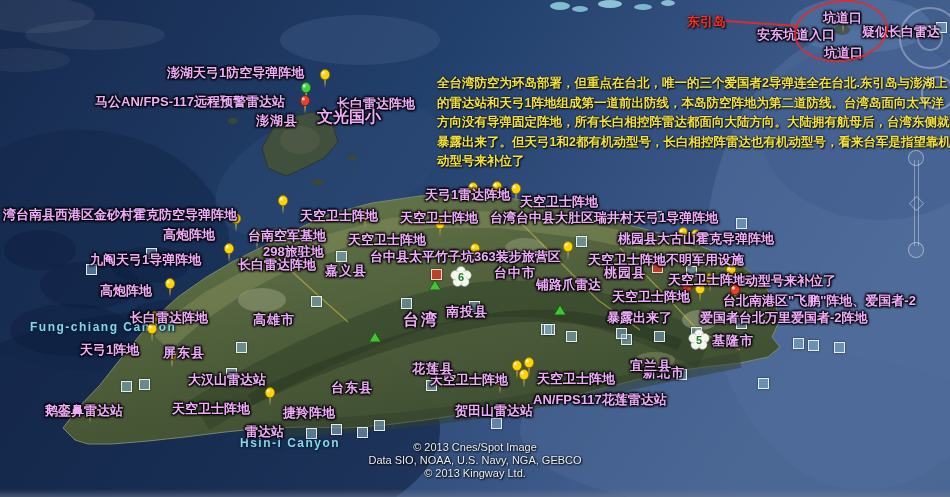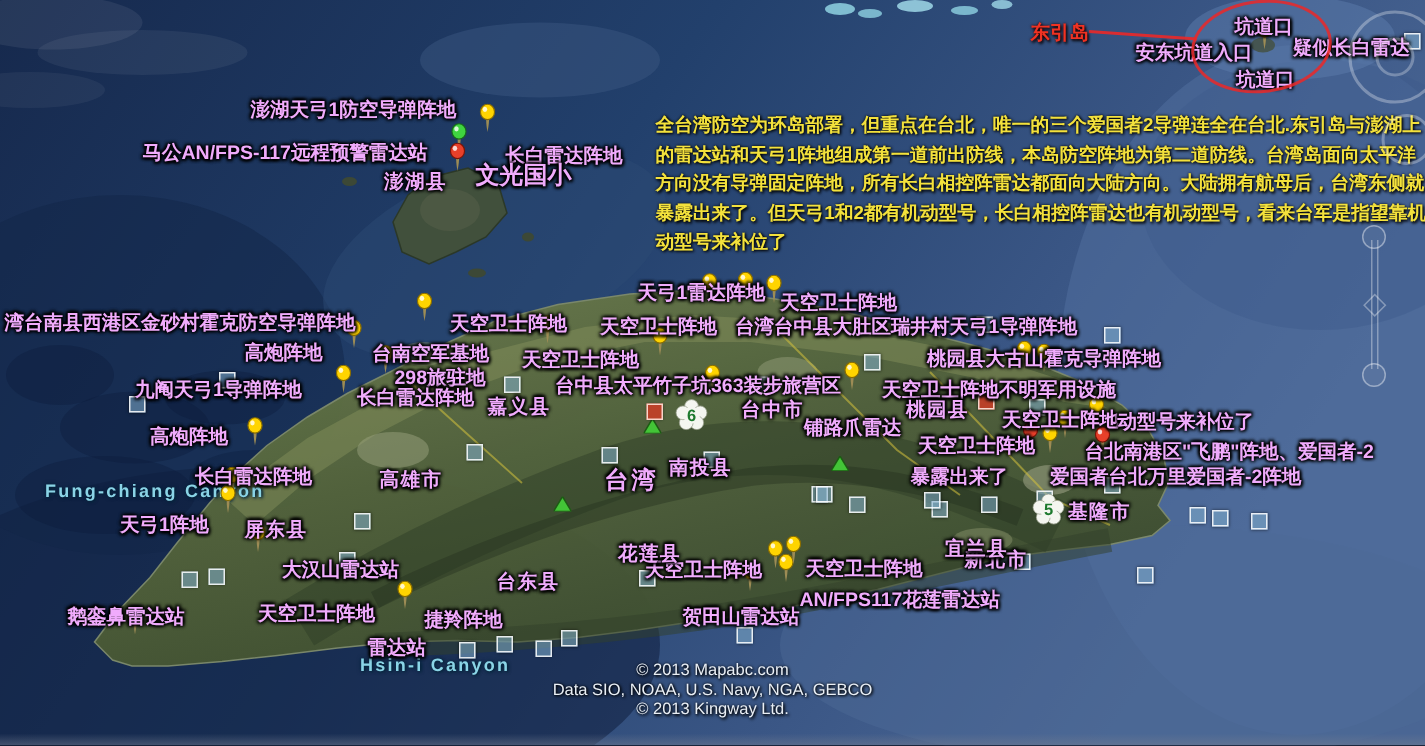--- a/index.html
+++ b/index.html
@@ -430,19 +430,19 @@
     <div class="ring small"></div>
     <div class="zoomslider">
       <div class="knob top"></div>
       <div class="track"></div>
       <div class="midtick"></div>
       <div class="knob bot"></div>
     </div>
   </div>
 
   <div id="attribution">
-      <div class="attr-line">© 2013 Mapabc.com</div>
+      <div class="attr-line">© 2013 Cnes/Spot Image</div>
       <div class="attr-line">Data SIO, NOAA, U.S. Navy, NGA, GEBCO</div>
       <div class="attr-line">© 2013 Kingway Ltd.</div>
     </div>
 
   <div id="bottom-strip"></div>
 </div>
 
 </body></html>

